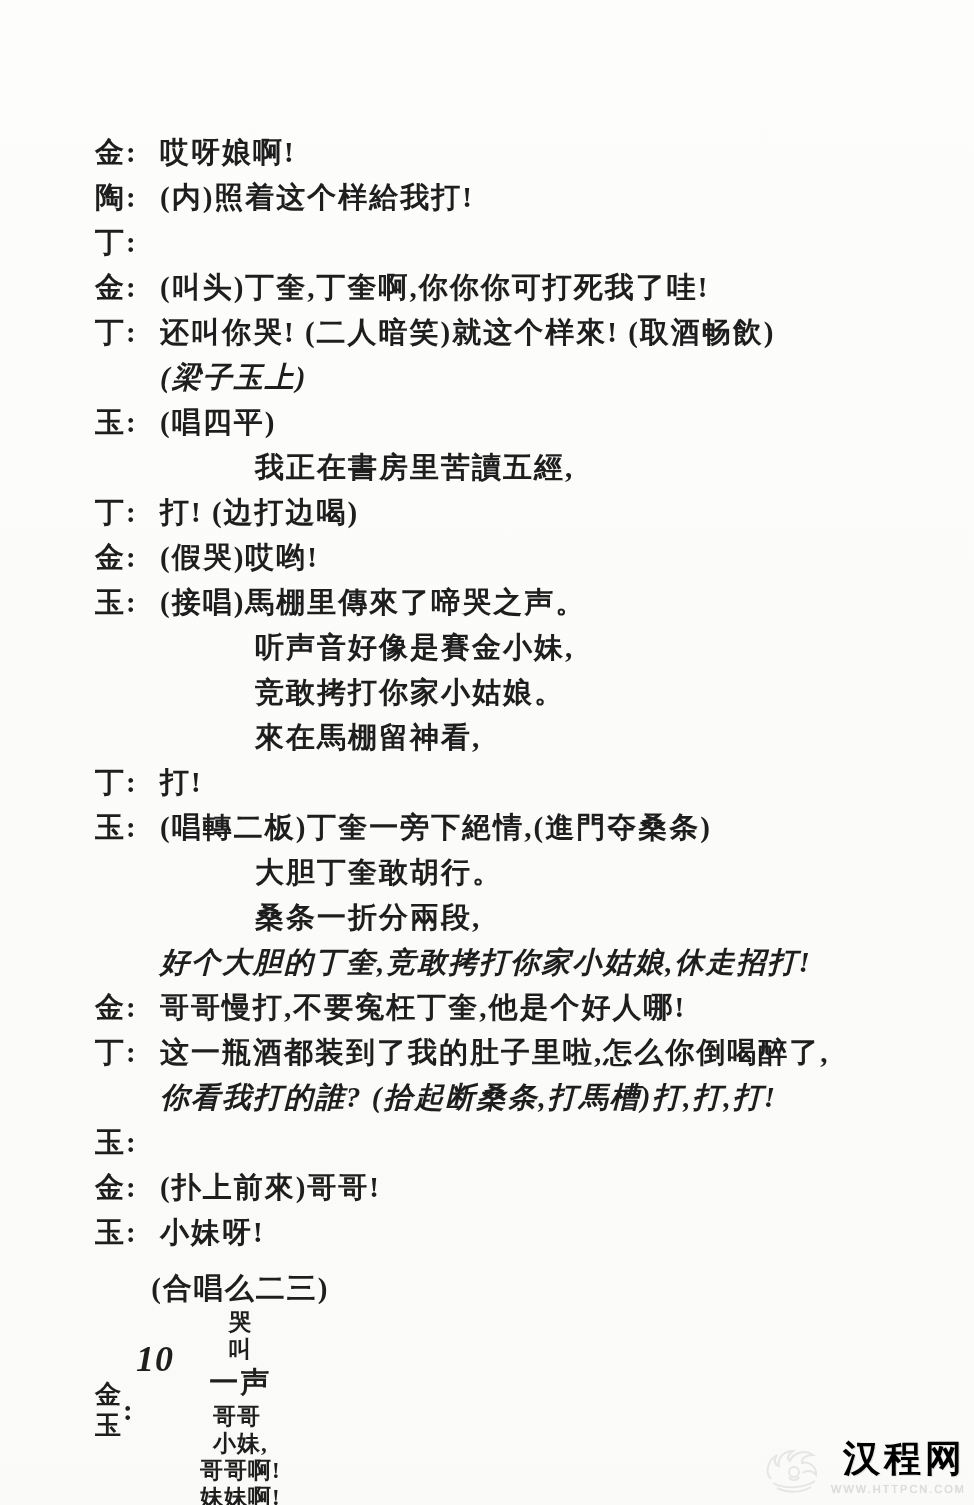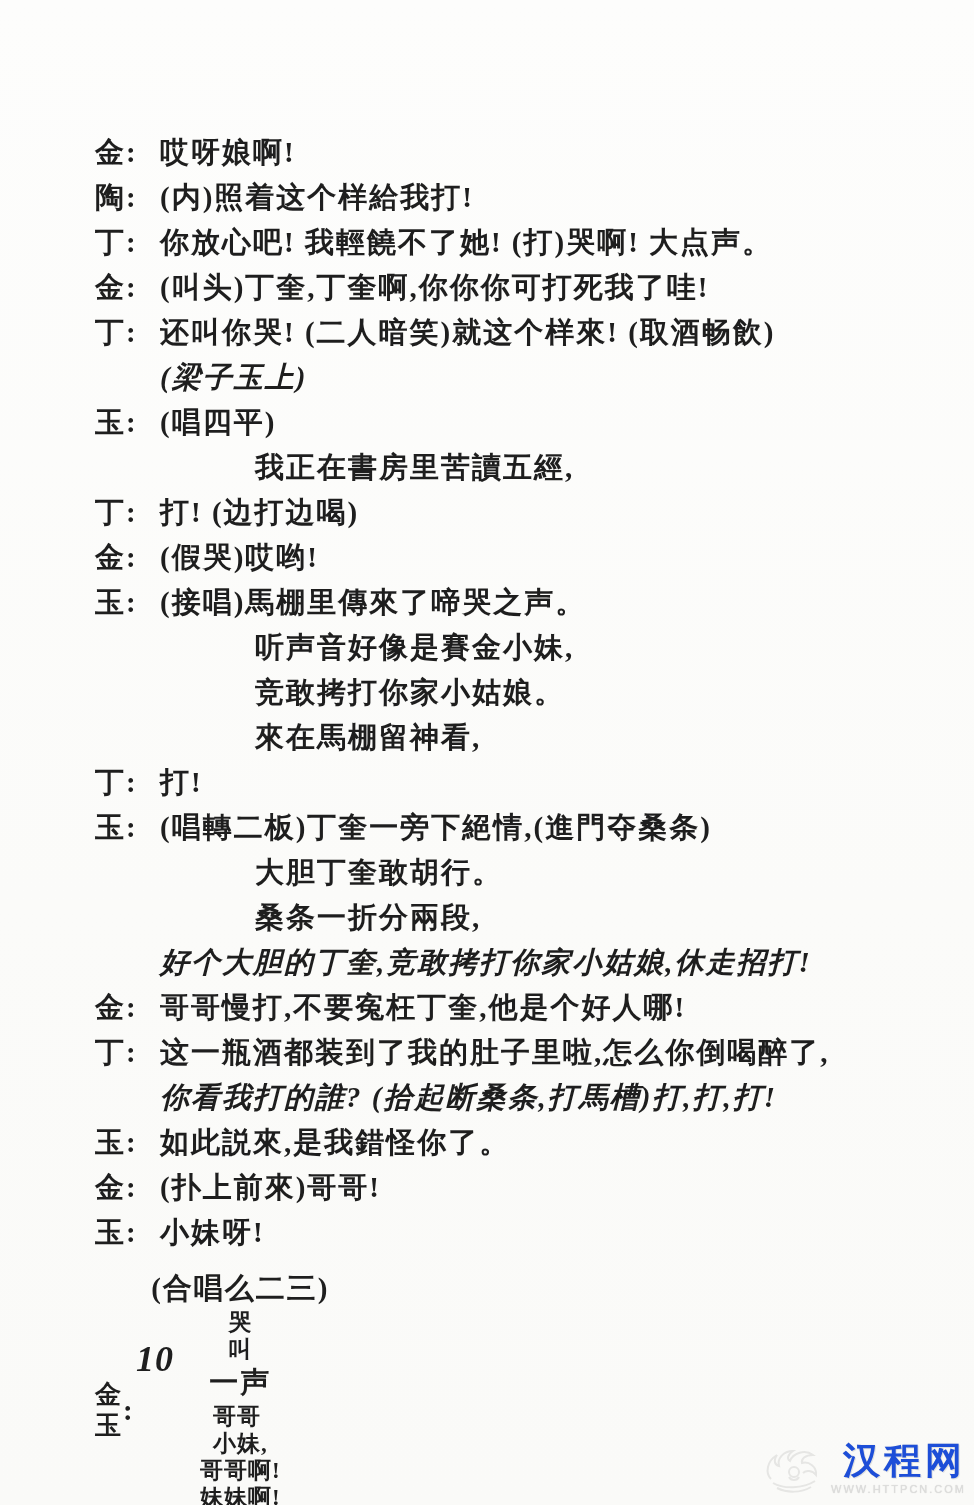--- a/index.html
+++ b/index.html
@@ -78,25 +78,25 @@
   .watermark{
     position:absolute;right:8px;bottom:8px;
     display:flex;align-items:center;
     z-index:1;
     user-select:none;
   }
   .wm-logo{width:62px;height:58px;margin-right:6px;opacity:.9;}
   .wm-text{display:flex;flex-direction:column;align-items:flex-end;}
   .wm-name{
     font-size:37px;font-weight:bold;
-    color:#1d4ed8;
+    color:#000000;
     text-shadow:0 0 1px #d6d6d4, 1px 1px 0 #e3e3e1;
     letter-spacing:4px;
     line-height:40px;
-    font-family:Liberation Serif, serif;
+    font-family:Liberation Mono, monospace;
   }
   .wm-url{
     font-size:11px;
     color:#dddddc;
     text-shadow:0 0 1px #cfcfcd;
     letter-spacing:2px;
     font-family:"Liberation Sans","DejaVu Sans",sans-serif;
     margin-top:2px;
   }
 </style>
@@ -109,21 +109,20 @@
       <div class="line">
         <span class="speaker">金:</span>
         <span>哎呀娘啊!</span>
       </div>
       <div class="line">
         <span class="speaker">陶:</span>
         <span>(内)照着这个样給我打!</span>
       </div>
       <div class="line">
         <span class="speaker">丁:</span>
-        <span>你放心吧! 我輕饒不了她! (打)哭啊! 大点声。</span>
       </div>
       <div class="line">
         <span class="speaker">金:</span>
         <span>(叫头)丁奎,丁奎啊,你你你可打死我了哇!</span>
       </div>
       <div class="line">
         <span class="speaker">丁:</span>
         <span>还叫你哭! (二人暗笑)就这个样來! (取酒畅飲)</span>
       </div>
       <div class="line indent-1">
@@ -180,21 +179,20 @@
       </div>
       <div class="line">
         <span class="speaker">丁:</span>
         <span>这一瓶酒都装到了我的肚子里啦,怎么你倒喝醉了,</span>
       </div>
       <div class="line indent-1">
         <span>你看我打的誰? (拾起断桑条,打馬槽)打,打,打!</span>
       </div>
       <div class="line">
         <span class="speaker">玉:</span>
-        <span>如此説來,是我錯怪你了。</span>
       </div>
       <div class="line">
         <span class="speaker">金:</span>
         <span>(扑上前來)哥哥!</span>
       </div>
       <div class="line">
         <span class="speaker">玉:</span>
         <span>小妹呀!</span>
       </div>
       <div class="duet">

